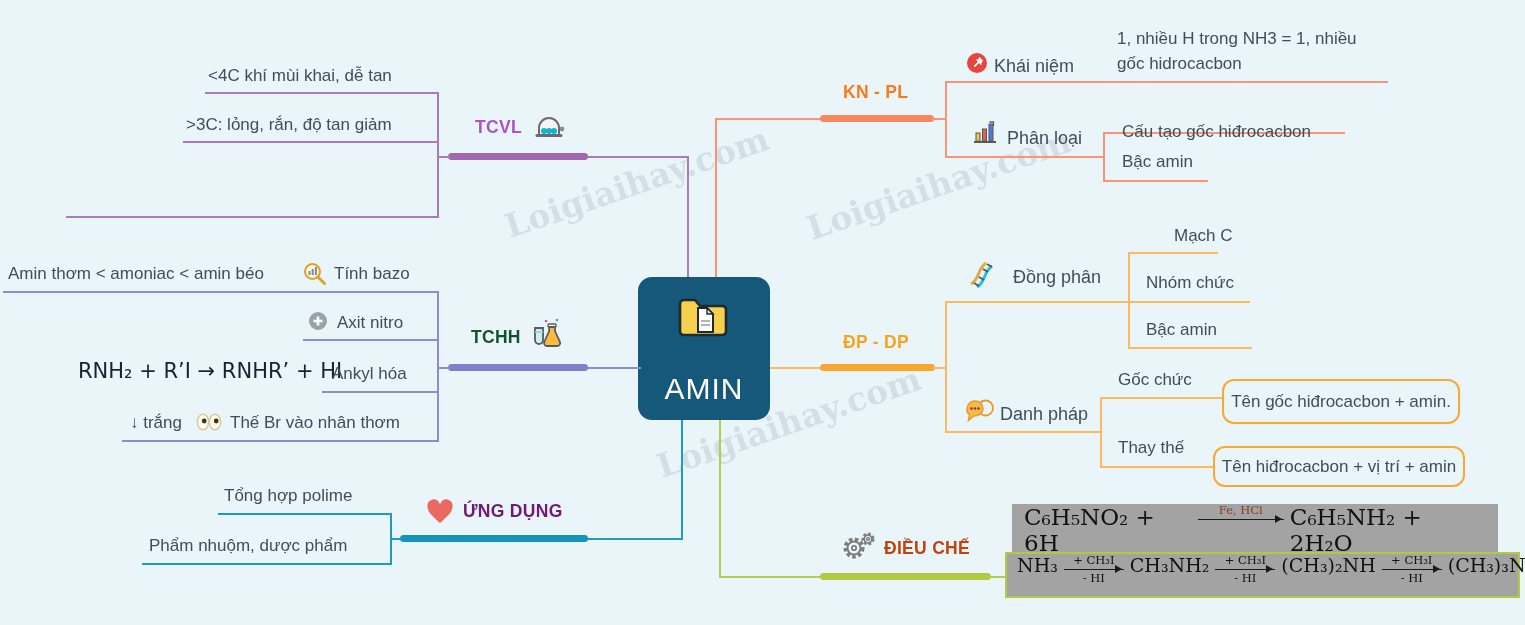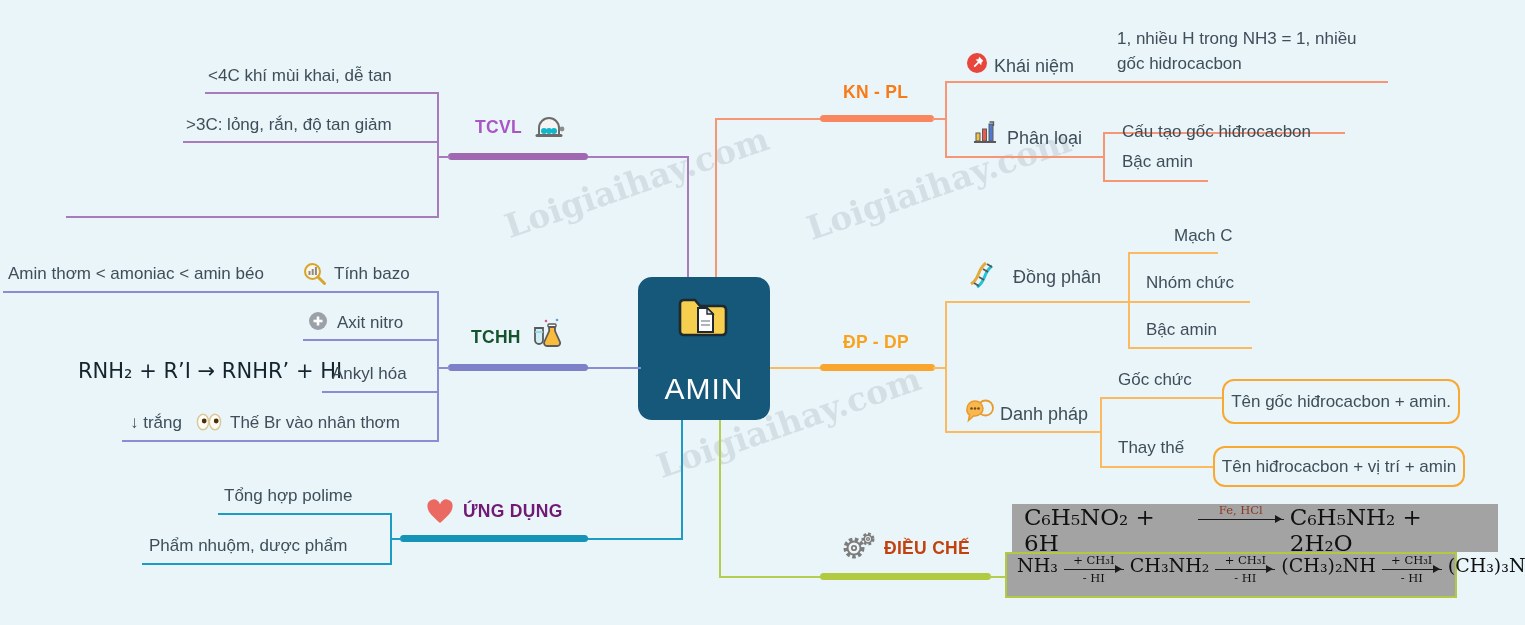--- a/index.html
+++ b/index.html
@@ -38,21 +38,21 @@
   .rule-box{position:absolute;border:2px solid #f9a832;border-radius:12px;
     display:flex;align-items:center;justify-content:center;font-size:17px;color:#3f4e58;
     white-space:nowrap;background:transparent;}
 
   
   .eq-inline{position:absolute;font-family:"DejaVu Sans","Liberation Sans",sans-serif;
     font-size:21px;color:#16242e;white-space:nowrap;}
   .eq-box{position:absolute;background:#a3a3a3;display:flex;
     font-family:"DejaVu Serif","Liberation Serif",serif;color:#101010;}
   .eq1{left:1012px;top:504px;width:486px;height:48px;font-size:23px;justify-content:space-between;padding:0 12px;box-sizing:border-box;}
-  .eq2{left:1005px;top:552px;width:452px;height:46px;font-size:19px;border:2px solid #b2ca42;
+  .eq2{left:1005px;top:552px;width:515px;height:46px;font-size:19px;border:2px solid #b2ca42;
     justify-content:space-between;padding:0 10px;box-sizing:border-box;}
   .rxn{display:inline-flex;flex-direction:column;align-items:center;margin:0 6px;}
   .rxn-top,.rxn-bot{font-size:11.5px;line-height:1.1;font-family:"DejaVu Serif","Liberation Serif",serif;}
   .rxn-top-cond{color:#8a3a22;}
   .rxn-shaft{display:block;height:0;border-top:1.6px solid #1a1a1a;position:relative;margin:2px 0;}
   .rxn-shaft::after{content:"";position:absolute;right:-2px;top:-5px;border:4px solid transparent;border-left:7px solid #1a1a1a;}
   .w86{width:86px;} .w60{width:60px;}
 
   
   .wm{position:absolute;font-family:"DejaVu Serif","Liberation Serif",serif;font-weight:bold;

